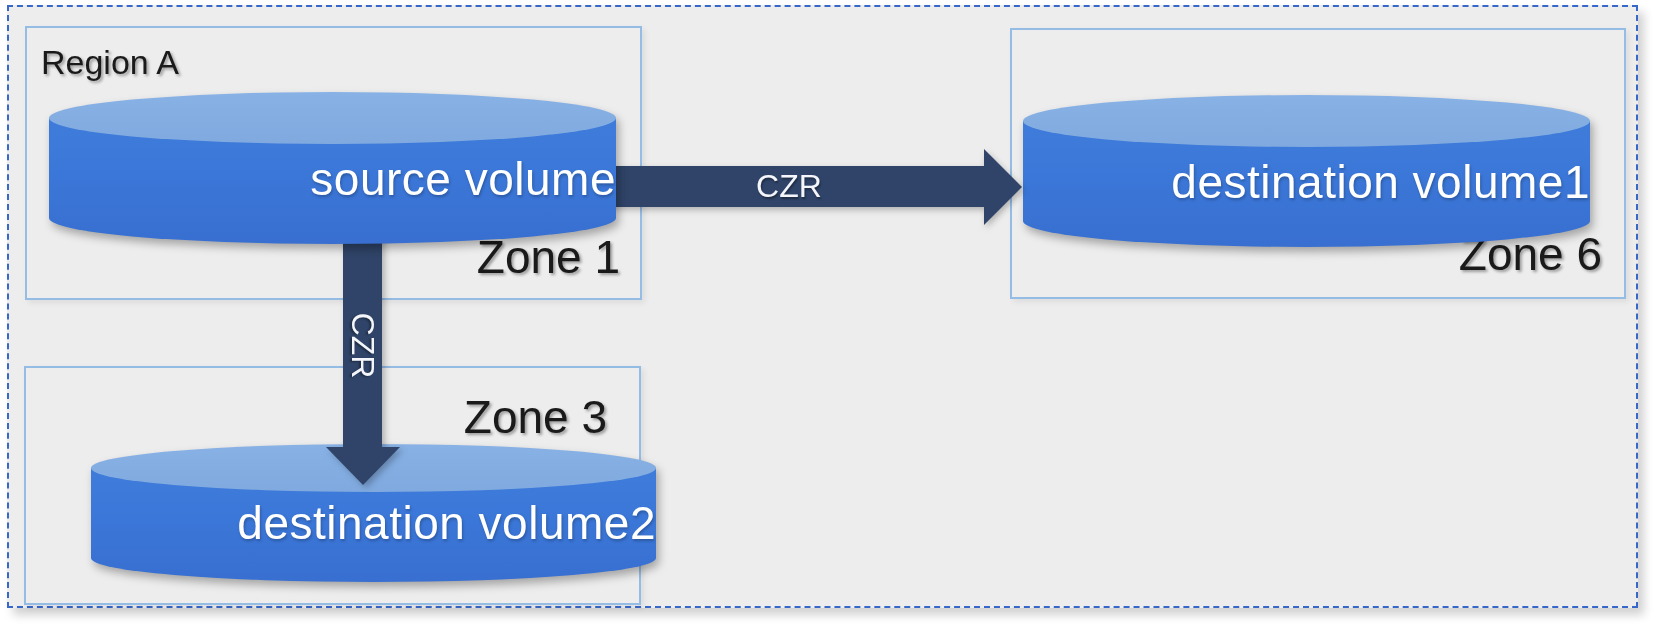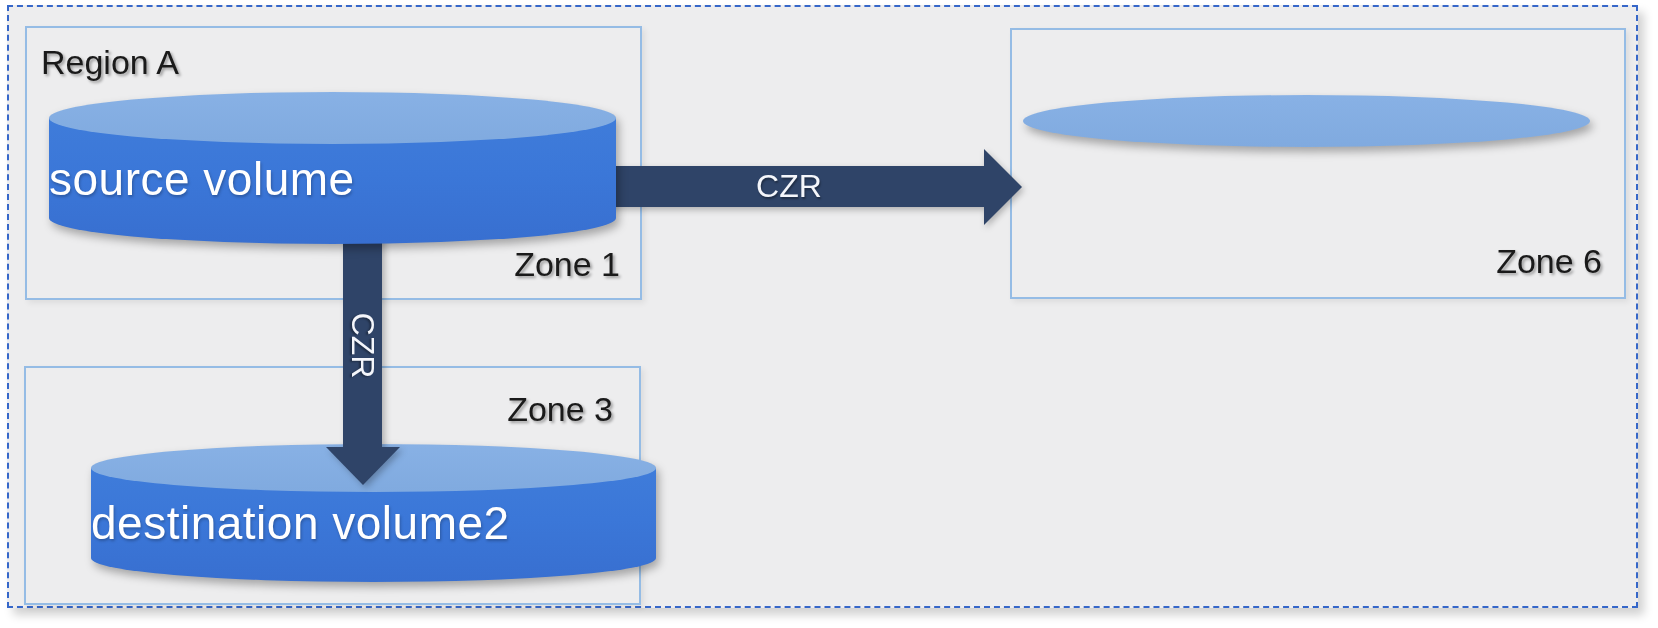--- a/index.html
+++ b/index.html
@@ -33,35 +33,35 @@
   .zone-2{left:1001px;top:21px;width:616px;height:271px;}
   .zone-3{left:15px;top:359px;width:617px;height:239px;}
 
   .region-label{
     position:absolute;left:14px;top:15px;
     font-size:34px;color:var(--dark-text);
     text-shadow:2px 2px 3px rgba(0,0,0,0.35);
     white-space:nowrap;
   }
   .zone-label{
-    position:absolute;font-size:34px;color:var(--dark-text);
+    position:absolute;font-size:46px;color:var(--dark-text);
     text-shadow:2px 2px 3px rgba(0,0,0,0.35);
     white-space:nowrap;
   }
   .zone-1 .zone-label{right:20px;bottom:14px;}
   .zone-2 .zone-label{right:22px;bottom:16px;}
-  .zone-3 .zone-label{right:26px;top:22px;margin-left:30px;}
+  .zone-3 .zone-label{right:32px;top:22px;margin-left:30px;}
 
   
   .cylinder{position:absolute;filter:drop-shadow(3px 5px 4px rgba(0,0,0,0.30));z-index:4;}
   .cyl-body{
     position:absolute;left:0;right:0;top:26px;bottom:0;
     background:linear-gradient(180deg,#3F7CDA 0%,var(--cylinder-body) 45%,#386FD0 100%);
     border-radius:0 0 50% 50% / 0 0 26px 26px;
-    display:flex;align-items:center;justify-content:flex-start;
+    display:flex;align-items:center;justify-content:flex-end;
   }
   .cyl-top{
     position:absolute;left:0;right:0;top:0;height:52px;border-radius:50%;
     background:linear-gradient(180deg,#88B1E5 0%,var(--cylinder-top) 100%);
   }
   .vol-label{
     color:#ffffff;font-size:46px;font-weight:300;letter-spacing:0.5px;
     text-shadow:1px 2px 3px rgba(0,0,0,0.25);white-space:nowrap;margin-top:-4px;
   }
   .cyl-source{left:40px;top:85px;width:567px;height:152px;}
@@ -131,20 +131,23 @@
     </div>
 
     <div class="cylinder cyl-source">
       <div class="cyl-body">
         <span class="vol-label">source volume</span>
       </div>
       <div class="cyl-top"></div>
     </div>
 
     <div class="cylinder cyl-dest1">
+      <div class="cyl-body">
+        <span class="vol-label">destination volume1</span>
+      </div>
       <div class="cyl-top"></div>
     </div>
 
     <div class="cylinder cyl-dest2">
       <div class="cyl-body">
         <span class="vol-label">destination volume2</span>
       </div>
       <div class="cyl-top"></div>
     </div>
 

